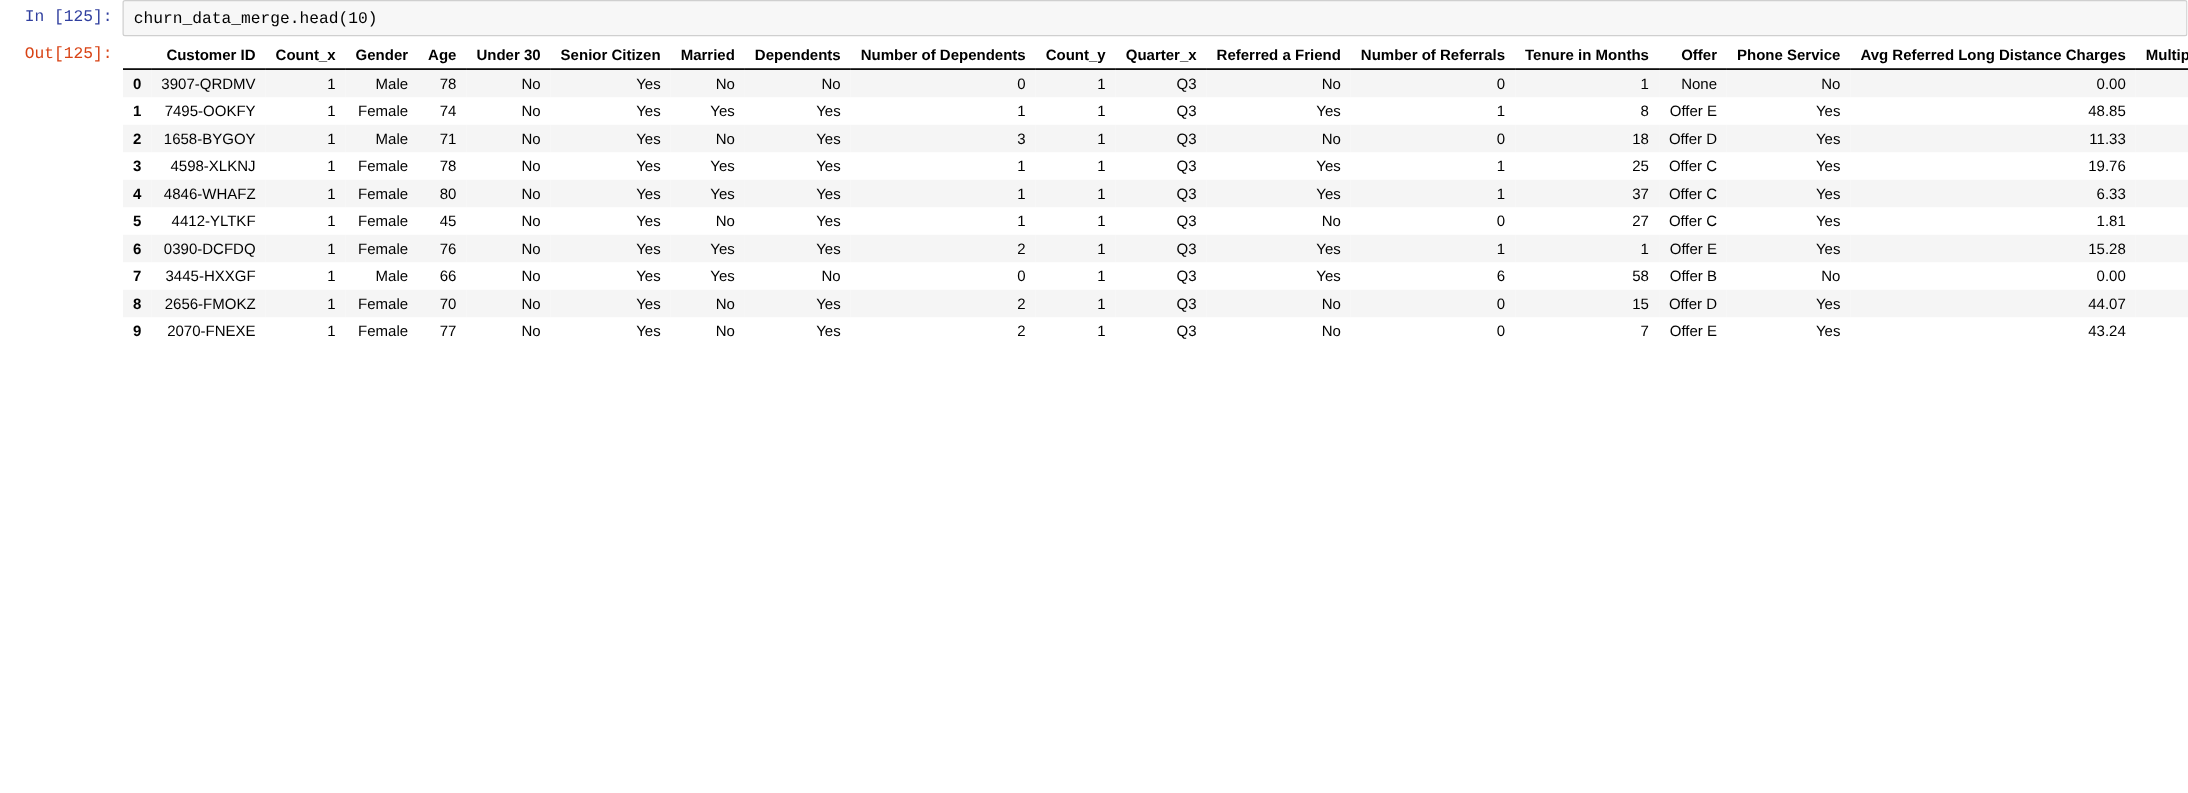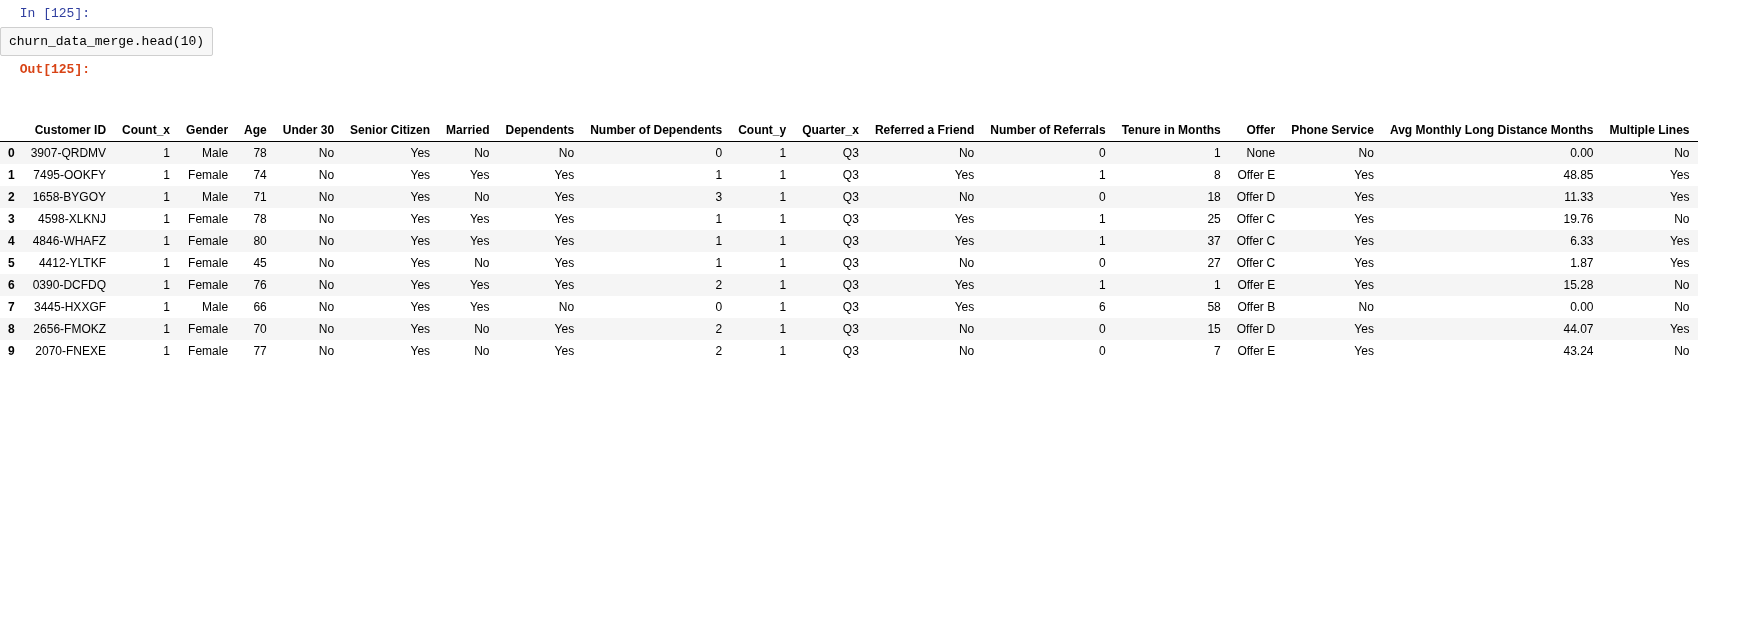--- a/index.html
+++ b/index.html
@@ -8,47 +8,45 @@
     font-family: "Helvetica Neue", Helvetica, Arial, sans-serif;
     font-size: 12px;
     color: #000;
     background: #fff;
   }
   .cell {
     display: flex;
     align-items: flex-start;
     width: 100%;
     box-sizing: border-box;
-    flex-direction: column;
   }
   .prompt {
     width: 90px;
     min-width: 90px;
     text-align: right;
     padding: 6px 8px 6px 0;
     font-family: "SFMono-Regular", Consolas, "Liberation Mono", Menlo, monospace;
     font-size: 13px;
   }
   .in-prompt { color: #303F9F; }
-  .out-prompt { color: #D84315; font-weight: bold; }
+  .out-prompt { color: #D84315; }
   .input-area {
     flex: 1;
     background: #f7f7f7;
     border: 1px solid #cfcfcf;
     border-radius: 2px;
     padding: 6px 8px;
     font-family: "SFMono-Regular", Consolas, "Liberation Mono", Menlo, monospace;
     font-size: 13px;
     white-space: pre;
   }
   .output-area {
     flex: 1;
     overflow-x: auto;
     padding: 4px 5px 10px 0;
-    margin-top: 32px;
   }
   .output-inner {
     min-width: 1600px;
     padding-right: 8px;
   }
   table.dataframe {
     border-collapse: collapse;
     border: none;
     font-size: 12px;
   }
@@ -106,21 +104,21 @@
               <th>Married</th>
               <th>Dependents</th>
               <th>Number of Dependents</th>
               <th>Count_y</th>
               <th>Quarter_x</th>
               <th>Referred a Friend</th>
               <th>Number of Referrals</th>
               <th>Tenure in Months</th>
               <th>Offer</th>
               <th>Phone Service</th>
-              <th>Avg Monthly Long Distance Months</th>
+              <th>Avg Referred Long Distance Charges</th>
               <th>Multiple Lines</th>
             </tr>
         </thead>
         <tbody id="body-rows">
             <tr>
               <th>0</th>
               <td>3907-QRDMV</td>
               <td>1</td>
               <td>Male</td>
               <td>78</td>
@@ -234,21 +232,21 @@
               <td>No</td>
               <td>Yes</td>
               <td>1</td>
               <td>1</td>
               <td>Q3</td>
               <td>No</td>
               <td>0</td>
               <td>27</td>
               <td>Offer C</td>
               <td>Yes</td>
-              <td>1.87</td>
+              <td>1.81</td>
               <td>Yes</td>
             </tr>
             <tr>
               <th>6</th>
               <td>0390-DCFDQ</td>
               <td>1</td>
               <td>Female</td>
               <td>76</td>
               <td>No</td>
               <td>Yes</td>

